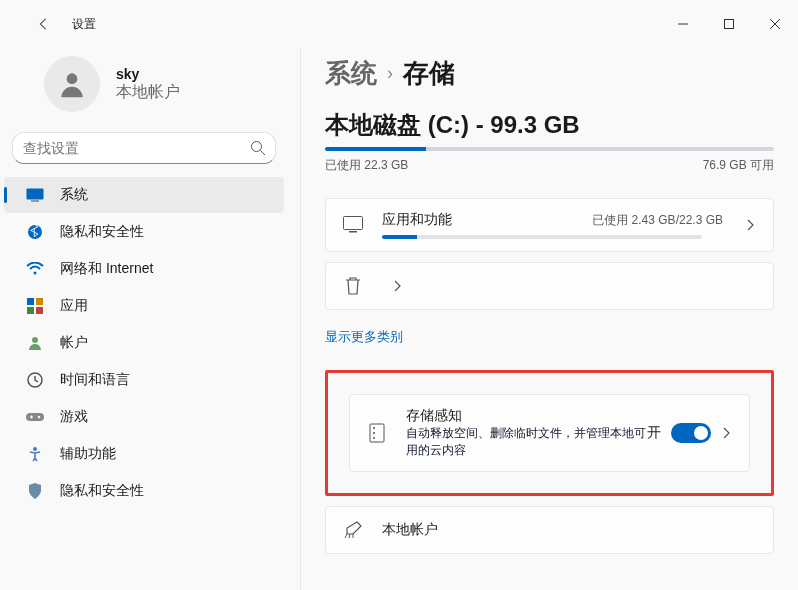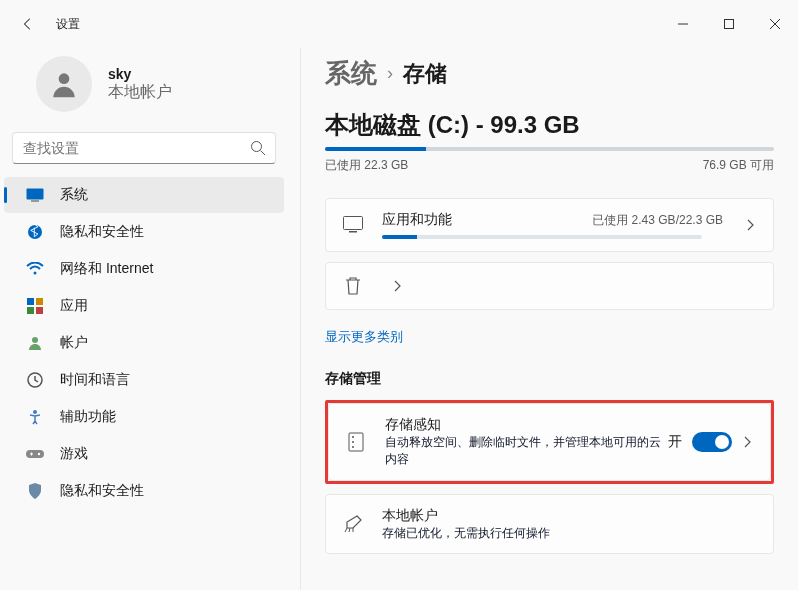--- a/index.html
+++ b/index.html
@@ -1,57 +1,57 @@
 <!DOCTYPE html>
 <html><head>
 <meta charset="utf-8">
 <style>
 * { box-sizing: border-box; margin: 0; padding: 0; }
 body { font-family: "Segoe UI", "Microsoft YaHei", sans-serif; font-size: 14px; color: #1a1a1a; background: #f9f9f9; width: 798px; height: 590px; overflow: hidden; }
-.titlebar { display: flex; align-items: center; height: 48px; padding-left: 18px; }
+.titlebar { display: flex; align-items: center; height: 48px; padding-left: 34px; }
 .back-btn { width: 20px; height: 20px; display: flex; align-items: center; justify-content: center; cursor: pointer; margin-right: 18px; }
 .title { font-size: 12px; }
 .window-controls { margin-left: auto; display: flex; }
 .win-btn { width: 46px; height: 32px; display: flex; align-items: center; justify-content: center; cursor: pointer; }
 .content { display: flex; height: calc(100% - 48px); }
 .sidebar { width: 300px; padding: 0 12px 0 0; display: flex; flex-direction: column; }
-.user-block { display: flex; align-items: center; padding: 8px 8px 20px 36px; }
+.user-block { display: flex; align-items: center; padding: 8px 8px 20px 28px; margin-left: 16px; }
 .avatar { width: 56px; height: 56px; border-radius: 50%; background: #e9e9e9; display: flex; align-items: center; justify-content: center; margin-right: 16px; }
 .avatar svg { width: 32px; height: 32px; fill: #777; }
 .user-name { font-weight: 600; font-size: 14px; }
 .user-sub { font-size: 16px; color: #6a6a6a; }
 .search-box { position: relative; margin: 0 12px 12px 12px; }
-.search-input { width: 100%; height: 32px; border: 1px solid #e0e0e0; border-bottom: 1px solid #888; border-radius: 4px; background: #fff; padding: 0 36px 0 10px; font-size: 14px; font-family: inherit; outline: none; }
+.search-input { width: 100%; height: 32px; border: 1px solid #e0e0e0; border-bottom: 1px solid #888; border-radius: 12px; background: #fff; padding: 0 36px 0 10px; font-size: 14px; font-family: inherit; outline: none; }
 .search-icon { position: absolute; right: 10px; top: 50%; transform: translateY(-50%); width: 16px; height: 16px; pointer-events: none; }
 .nav { flex: 1; overflow-y: auto; }
 .nav-item { display: flex; align-items: center; height: 36px; padding: 0 12px 0 22px; border-radius: 4px; margin: 1px 4px; cursor: pointer; position: relative; }
 .nav-item.selected { background: #eaeaea; }
 .nav-item.selected::before { content: ""; position: absolute; left: 0; top: 10px; bottom: 10px; width: 3px; background: #0067c0; border-radius: 2px; }
 .nav-icon { width: 18px; height: 18px; margin-right: 16px; display: flex; align-items: center; justify-content: center; }
 .main { flex: 1; overflow-y: auto; padding: 8px 24px 20px 24px; border-left: 1px solid #e8e8e8;}
 .breadcrumb { display: flex; align-items: center; gap: 10px; margin-bottom: 18px; }
 .bc-parent { font-size: 26px; color: #666; font-weight: 600; }
 .bc-sep { font-size: 18px; color: #888; }
-.bc-current { font-size: 22px; font-weight: 600; }
+.bc-current { font-size: 26px; font-weight: 600; }
 .disk-title { font-size: 24px; font-weight: 600; margin-bottom: 6px; }
 .disk-bar { height: 4px; background: #d0d6dc; border-radius: 2px; overflow: hidden; margin-bottom: 6px;}
 .disk-bar-fill { height: 100%; background: #0067c0; width: 22.5%; }
 .disk-row { display: flex; justify-content: space-between; font-size: 12px; color: #5a5a5a; margin-bottom: 24px; }
 .card { background: #fdfdfd; border: 1px solid #e7e7e7; border-radius: 4px; padding: 12px 16px; margin-bottom: 10px; display: flex; align-items: center; cursor: pointer; }
 .card-icon { width: 22px; height: 22px; margin-right: 18px; display: flex; align-items: center; justify-content: center; }
 .card-body { flex: 1; }
 .card-title { font-size: 14px; }
 .card-sub { font-size: 12px; color: #0f172a; line-height: 1.4; }
 .card-meta { font-size: 12px; color: #5a5a5a; text-align: center; margin-right: 12px;}
 .card-bar { height: 4px; background: #e0e4e8; border-radius: 2px; overflow: hidden; margin-top: 6px; width: 320px; }
 .card-bar-fill { height: 100%; background: #0067c0; }
 .chevron { width: 14px; height: 14px; display: flex; align-items: center; justify-content: center; margin-left: 8px;}
 .link { color: #0067c0; font-size: 13px; cursor: pointer; margin: 8px 0 24px 0; display: inline-block; }
 .section-title { font-size: 14px; font-weight: 600; margin-bottom: 12px; }
-.highlight-box { border: 3px solid #e53935; border-radius: 2px; padding: 0; margin-bottom: 10px;}
+.highlight-box { border: 3px solid #e53935; border-radius: 2px; padding: 21px; margin-bottom: 10px;}
 .toggle-row { display: flex; align-items: center; }
 .toggle-label { font-size: 14px; margin-right: 10px; }
 .toggle { width: 40px; height: 20px; border-radius: 10px; background: #0067c0; position: relative; cursor: pointer; }
 .toggle::after { content: ""; position: absolute; right: 3px; top: 3px; width: 14px; height: 14px; background: #fff; border-radius: 50%; }
 </style>
 </head>
 <body>
 
 <div class="titlebar">
   <div class="back-btn">
@@ -154,36 +154,36 @@
         <span class="nav-icon">
             <svg width="16" height="16" viewBox="0 0 16 16">
               <circle cx="8" cy="8" r="7" stroke="#555" fill="none" stroke-width="1.5"></circle>
               <path d="M8 4v4l3 2" stroke="#555" fill="none" stroke-width="1.5"></path>
             </svg>
           </span>
         <span>时间和语言</span>
       </div>
       <div class="nav-item">
         <span class="nav-icon">
-            <svg width="16" height="16" viewBox="0 0 16 16">
-              <circle cx="8" cy="3" r="2" fill="#4a7ac0"></circle>
-              <path d="M3 6l5 1 5-1M8 7v5M6 15l2-3 2 3" stroke="#4a7ac0" stroke-width="1.5" fill="none"></path>
-            </svg>
-          </span>
-        <span>辅助功能</span>
-      </div>
-      <div class="nav-item">
-        <span class="nav-icon">
             <svg width="18" height="12" viewBox="0 0 18 12">
               <rect x="0" y="2" width="18" height="8" rx="4" fill="#888"></rect>
               <circle cx="13" cy="6" r="1.2" fill="#fff"></circle>
               <path d="M4 6h3M5.5 4.5v3" stroke="#fff" stroke-width="1.2"></path>
             </svg>
           </span>
         <span>游戏</span>
+      </div>
+      <div class="nav-item">
+        <span class="nav-icon">
+            <svg width="16" height="16" viewBox="0 0 16 16">
+              <circle cx="8" cy="3" r="2" fill="#4a7ac0"></circle>
+              <path d="M3 6l5 1 5-1M8 7v5M6 15l2-3 2 3" stroke="#4a7ac0" stroke-width="1.5" fill="none"></path>
+            </svg>
+          </span>
+        <span>辅助功能</span>
       </div>
       <div class="nav-item">
         <span class="nav-icon">
             <svg width="14" height="16" viewBox="0 0 14 16">
               <path d="M7 0 L13 2 V7 C13 11 10 14 7 16 C4 14 1 11 1 7 V2 Z" fill="#6a8aa8"></path>
             </svg>
           </span>
         <span>隐私和安全性</span>
       </div>
     </div>
@@ -236,21 +236,20 @@
         </div>
       <div class="chevron">
           <svg width="8" height="12" viewBox="0 0 8 12">
             <path d="M2 1l5 5-5 5" stroke="#555" fill="none" stroke-width="1.2"></path>
           </svg>
         </div>
     </div>
 
     <span class="link">显示更多类别</span>
 
-    <div class="section-title">存储管理</div>
 
     <div class="highlight-box">
       <div class="card" style="margin-bottom:0">
         <div class="card-icon">
             <svg width="18" height="20" viewBox="0 0 18 20">
               <rect x="2" y="1" width="14" height="18" rx="1" stroke="#555" fill="none"></rect>
               <circle cx="6" cy="5" r="1" fill="#555"></circle>
               <circle cx="6" cy="10" r="1" fill="#555"></circle>
               <circle cx="6" cy="15" r="1" fill="#555"></circle>
             </svg>
@@ -273,17 +272,16 @@
 
     <div class="card">
       <div class="card-icon">
           <svg width="20" height="20" viewBox="0 0 20 20">
             <path d="M14 2l4 4-8 8H4v-6z" stroke="#555" fill="none" stroke-width="1.2"></path>
             <path d="M4 14l-2 4M7 14l-1 4M10 14l0 4" stroke="#555" stroke-width="1"></path>
           </svg>
         </div>
       <div class="card-body">
         <div class="card-title">本地帐户</div>
-        <div class="card-sub">存储已优化，无需执行任何操作</div>
       </div>
     </div>
   </div>
 </div>
 
 </body></html>

